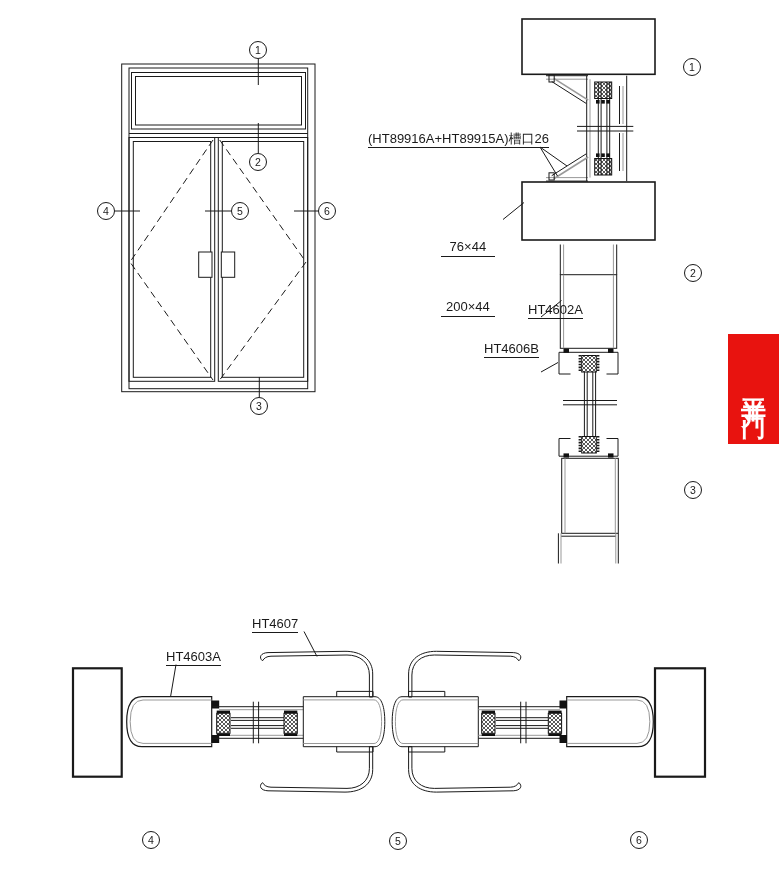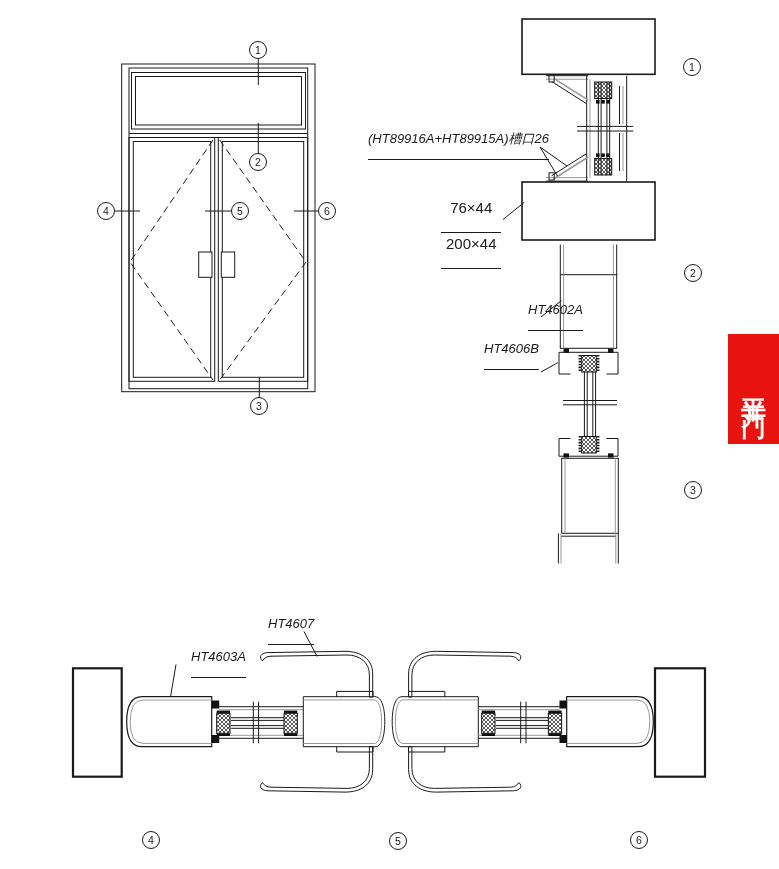--- a/index.html
+++ b/index.html
@@ -1,25 +1,25 @@
 <!DOCTYPE html>
 <html><head>
 <meta charset="utf-8">
 <style>
   html,body{margin:0;padding:0;background:#fff;}
   .canvas{position:relative;width:779px;height:869px;background:#fff;overflow:hidden;
           font-family:"Liberation Sans",sans-serif;color:#1a1a1a;}
   svg{position:absolute;left:0;top:0;}
   .lbl{position:absolute;font-size:13px;line-height:14px;color:#1a1a1a;white-space:nowrap;}
-  .u{border-bottom:1px solid #1a1a1a;padding-bottom:13px;display:inline-block;font-style:italic;}
+  .u{border-bottom:1px solid #1a1a1a;padding-bottom:1px;display:inline-block;}
   .callout{position:absolute;width:18px;height:18px;border:1px solid #1a1a1a;border-radius:50%;
            background:#fff;box-sizing:border-box;display:flex;align-items:center;justify-content:center;
            font-size:10.5px;transform:translate(-50%,-50%);}
   .dims{position:absolute;left:441px;top:199px;text-align:center;}
-  .dims .row{border-bottom:1px solid #1a1a1a;padding:0 5px 16px 5px;font-size:15px;}
+  .dims .row{border-bottom:1px solid #1a1a1a;padding:0 5px 2px 5px;font-size:13px;margin-top:40px;}
   .dims .row2{padding-top:2px;}
   .banner{position:absolute;left:728px;top:334px;width:51px;height:110px;background:#e8130f;
           display:flex;align-items:center;justify-content:center;}
   .banner-text{writing-mode:vertical-rl;text-orientation:upright;color:#fff;font-size:25px;
                font-weight:bold;letter-spacing:7px;line-height:1;}
 </style>
 </head>
 <body>
 
 <div class="canvas">
@@ -227,25 +227,25 @@
   </div>
 
   <div class="lbl" style="left:484px;top:303px;margin-left:44px;">
     <span class="u">HT4602A</span>
   </div>
 
   <div class="lbl" style="left:484px;top:342px;">
     <span class="u">HT4606B</span>
   </div>
 
-  <div class="lbl" style="left:268px;top:617px;">
+  <div class="lbl" style="left:252px;top:617px;">
     <span class="u">HT4607</span>
   </div>
 
-  <div class="lbl" style="left:191px;top:650px;text-align:right;">
+  <div class="lbl" style="left:166px;top:650px;text-align:right;">
     <span class="u">HT4603A</span>
   </div>
 
   <div class="callout" style="left:258px;top:50px;">
       <span>1</span>
     </div>
   <div class="callout" style="left:258px;top:162px;">
       <span>2</span>
     </div>
   <div class="callout" style="left:259px;top:406px;">

